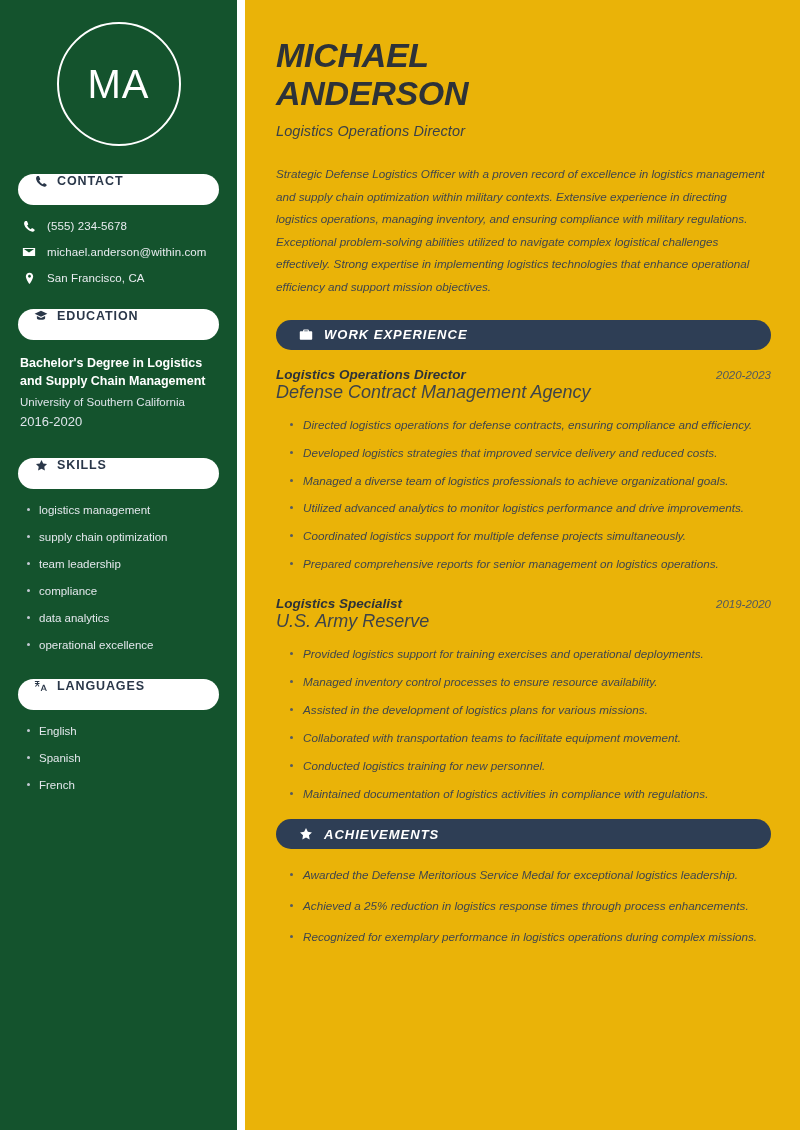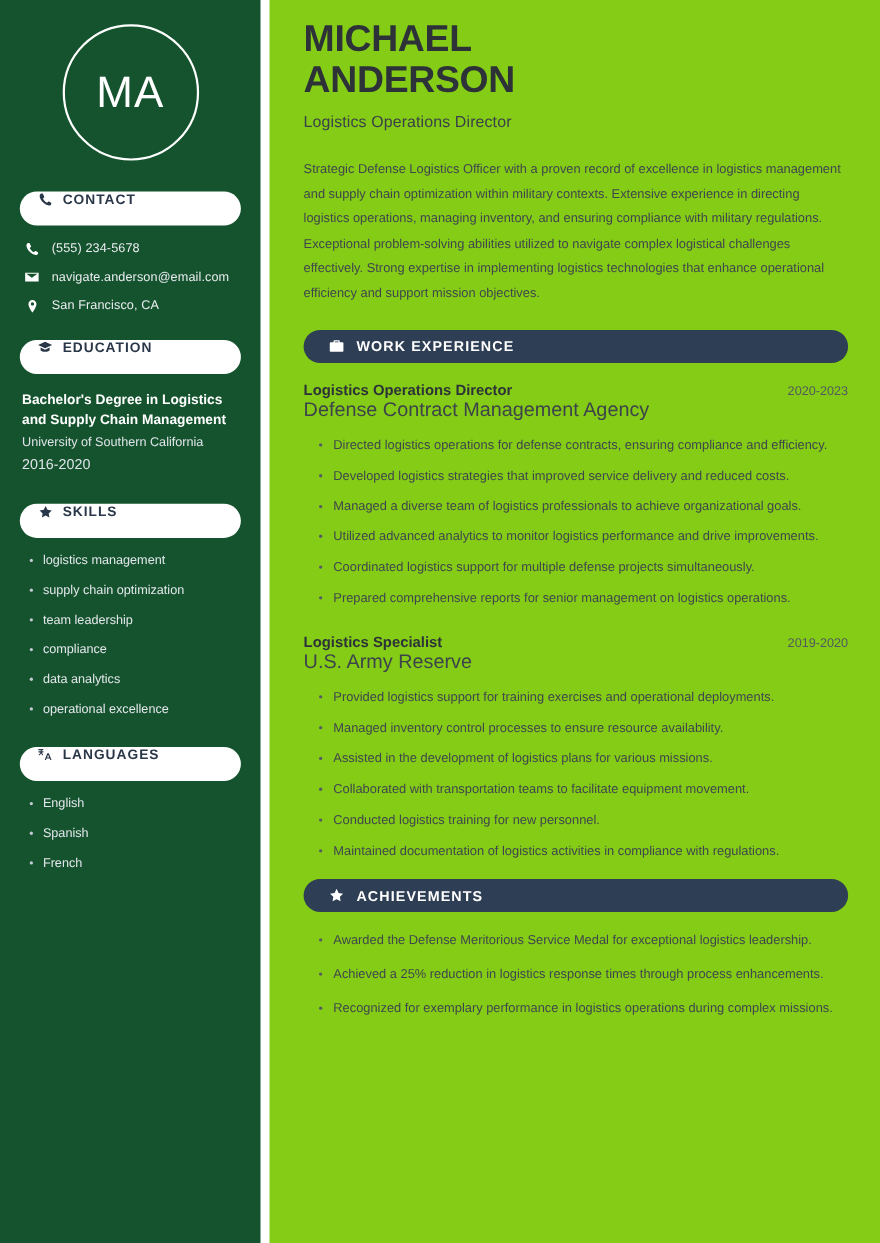--- a/index.html
+++ b/index.html
@@ -150,22 +150,23 @@
     height: 3px;
     border-radius: 50%;
     background: #c3cad3;
   }
 
   
   .gap { width: 8px; background: #ffffff; }
 
   .main {
     flex: 1;
-    background: #84cc16;
-    padding: 16px 29px 0 31px;
+    background: #eab308;
+    padding: 36px 29px 0 31px;
+    font-style: italic;
   }
 
   .name {
     font-size: 34px;
     line-height: 1.12;
     font-weight: bold;
     color: #2d3238;
     letter-spacing: -0.3px;
   }
 
@@ -288,21 +289,21 @@
             </svg>
         </span>
         <span class="contact-text">(555) 234-5678</span>
       </div>
       <div class="contact-row">
         <span class="contact-icon">
           <svg viewBox="0 0 16 16" width="14" height="14">
               <path d="M1 3.5h14v9H1v-9zm1.2 1L8 8.6l5.8-4.1H2.2z"></path>
             </svg>
         </span>
-        <span class="contact-text">navigate.anderson@email.com</span>
+        <span class="contact-text">michael.anderson@within.com</span>
       </div>
       <div class="contact-row">
         <span class="contact-icon">
           <svg viewBox="0 0 16 16" width="13" height="13">
               <path d="M8 .8C5.5.8 3.5 2.8 3.5 5.3c0 3.3 4 9.1 4.2 9.3.1.2.4.2.6 0 .2-.2 4.2-6 4.2-9.3C12.5 2.8 10.5.8 8 .8zm0 6.3c-1 0-1.8-.8-1.8-1.8S7 3.5 8 3.5s1.8.8 1.8 1.8S9 7.1 8 7.1z"></path>
             </svg>
         </span>
         <span class="contact-text">San Francisco, CA</span>
       </div>
     </div>

